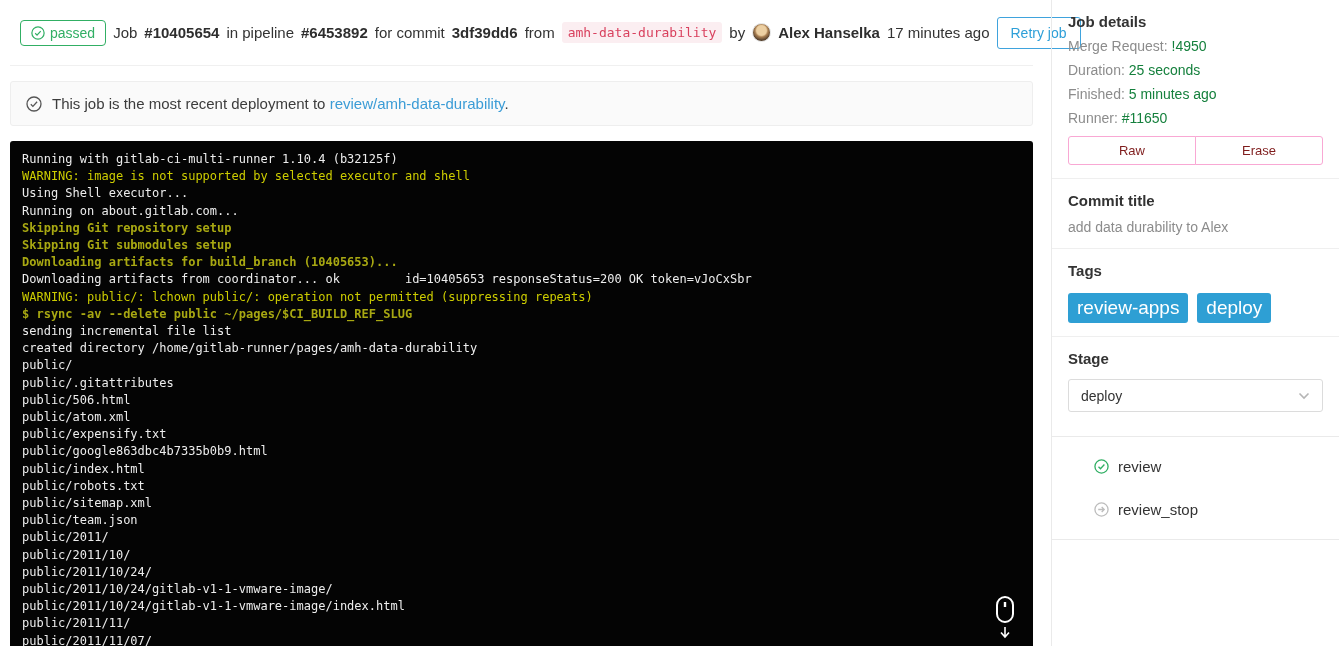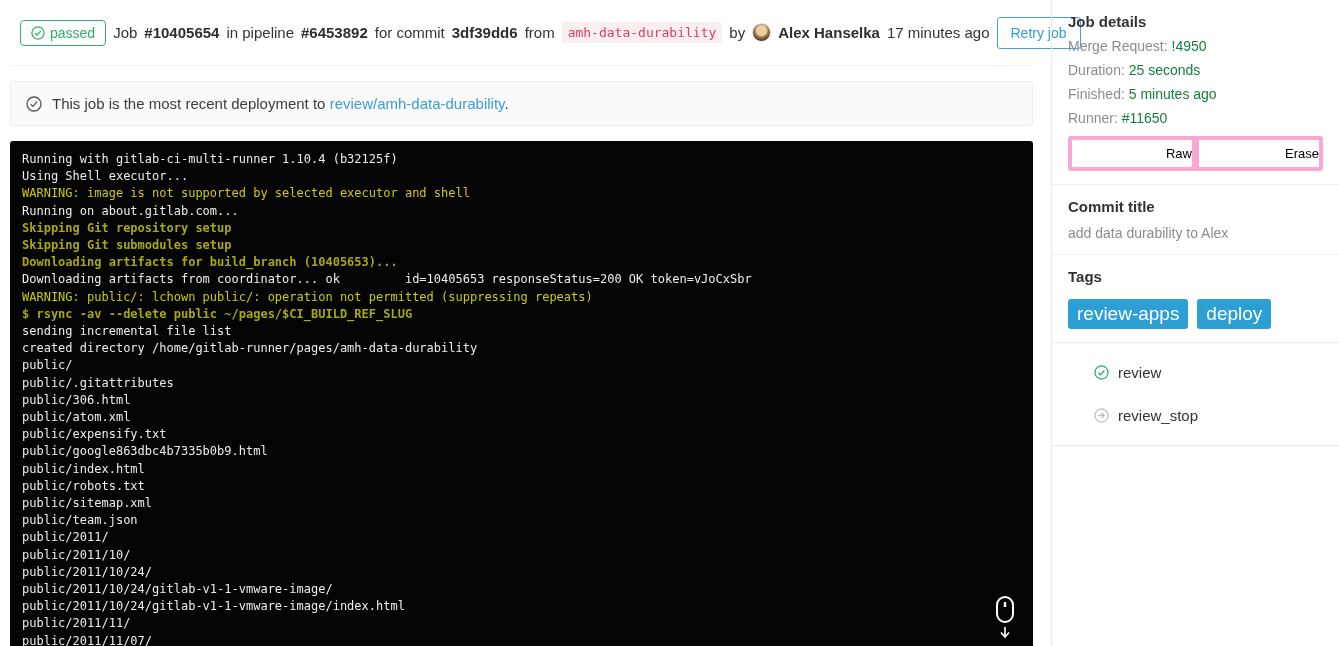--- a/index.html
+++ b/index.html
@@ -39,22 +39,22 @@
   .scroll-indicator { position:absolute; right:15px; bottom:5px; cursor:pointer; }
 
   
   .sidebar { width:288px; flex:0 0 auto; border-left:1px solid #eaeaea; font-size:14px; }
   .side-section { padding:13px 16px; }
   .side-section + .side-section { border-top:1px solid #efefef; margin:0 0; }
   .side-heading { font-size:15px; font-weight:600; color:#333; margin-bottom:8px; }
   .detail-row { margin:8px 0; color:#8c8c8c; font-size:14px; }
   .detail-value { color:#15803d; }
   .btn-group { display:flex; margin-top:10px; }
-  .side-btn { flex:1; border:4px solid #f9a8d4; background:#fff; padding:6px 0; font-size:13px;
-    color:#000000; cursor:pointer; text-align:right; }
+  .side-btn { flex:1; border:1px solid #f9a8d4; background:#fff; padding:6px 0; font-size:13px;
+    color:#7f1d1d; cursor:pointer; text-align:center; }
   .side-btn:first-child { border-radius:3px 0 0 3px; }
   .side-btn:last-child { border-radius:0 3px 3px 0; margin-left:-1px; }
   .commit-title-text { color:#8c8c8c; margin-top:10px; }
   .tag { display:inline-block; background:#2e9fd4; color:#fff; border-radius:3px;
     padding:4px 9px; font-size:19px; margin:6px 5px 0 0; cursor:pointer; }
   .stage-select { margin-top:12px; border:1px solid #dcdcdc; border-radius:3px; height:33px;
     display:flex; align-items:center; justify-content:space-between; padding:0 12px;
     background:#fff; color:#333; cursor:pointer; }
   .stage-select .chev { color:#b5b5b5; display:inline-flex; }
   .stage-section { padding-bottom:24px; }
@@ -106,24 +106,24 @@
       <span>
         <span>This job is the most recent deployment to</span>
         <a>review/amh-data-durability</a><span>.</span>
       </span>
     </div>
 
     <div class="terminal">
 
         <div class="log-line v-plain">Running with gitlab-ci-multi-runner 1.10.4 (b32125f)</div>
 
+        <div class="log-line v-warning">WARNING: image is not supported by selected executor and shell</div>
+
         <div class="log-line v-plain">Using Shell executor...</div>
 
-        <div class="log-line v-warning">WARNING: image is not supported by selected executor and shell</div>
-
         <div class="log-line v-plain">Running on about.gitlab.com...</div>
 
         <div class="log-line v-notice">Skipping Git repository setup</div>
 
         <div class="log-line v-notice">Skipping Git submodules setup</div>
 
         <div class="log-line v-notice">Downloading artifacts for build_branch (10405653)...</div>
 
         <div class="log-line v-plain">Downloading artifacts from coordinator... ok         id=10405653 responseStatus=200 OK token=vJoCxSbr</div>
 
@@ -132,21 +132,21 @@
         <div class="log-line v-command">$ rsync -av --delete public ~/pages/$CI_BUILD_REF_SLUG</div>
 
         <div class="log-line v-plain">sending incremental file list</div>
 
         <div class="log-line v-plain">created directory /home/gitlab-runner/pages/amh-data-durability</div>
 
         <div class="log-line v-plain">public/</div>
 
         <div class="log-line v-plain">public/.gitattributes</div>
 
-        <div class="log-line v-plain">public/306.html</div>
+        <div class="log-line v-plain">public/506.html</div>
 
         <div class="log-line v-plain">public/atom.xml</div>
 
         <div class="log-line v-plain">public/expensify.txt</div>
 
         <div class="log-line v-plain">public/google863dbc4b7335b0b9.html</div>
 
         <div class="log-line v-plain">public/index.html</div>
 
         <div class="log-line v-plain">public/robots.txt</div>
@@ -219,20 +219,31 @@
 
     <div class="side-section">
       <div class="side-heading">Tags</div>
       
         <span class="tag">review-apps</span>
       
         <span class="tag">deploy</span>
       
     </div>
 
+    <div class="side-section stage-section">
+      <div class="side-heading">Stage</div>
+      <div class="stage-select">
+        <span>deploy</span>
+        <span class="chev">
+          <svg width="12" height="8" viewBox="0 0 12 8">
+              <path d="M1.5 1.5L6 6l4.5-4.5" fill="none" stroke="currentColor" stroke-width="1.6"></path>
+            </svg>
+        </span>
+      </div>
+    </div>
 
     <div class="jobs-block">
 
         <div class="job-item v-success">
           <span class="job-icon job-icon-success">
             <svg width="15" height="15" viewBox="0 0 16 16">
               <circle cx="8" cy="8" r="7" fill="none" stroke="currentColor" stroke-width="1.4"></circle>
               <path d="M4.8 8.3l2.1 2.1 4.2-4.6" fill="none" stroke="currentColor" stroke-width="1.4"></path>
             </svg>
           </span>

